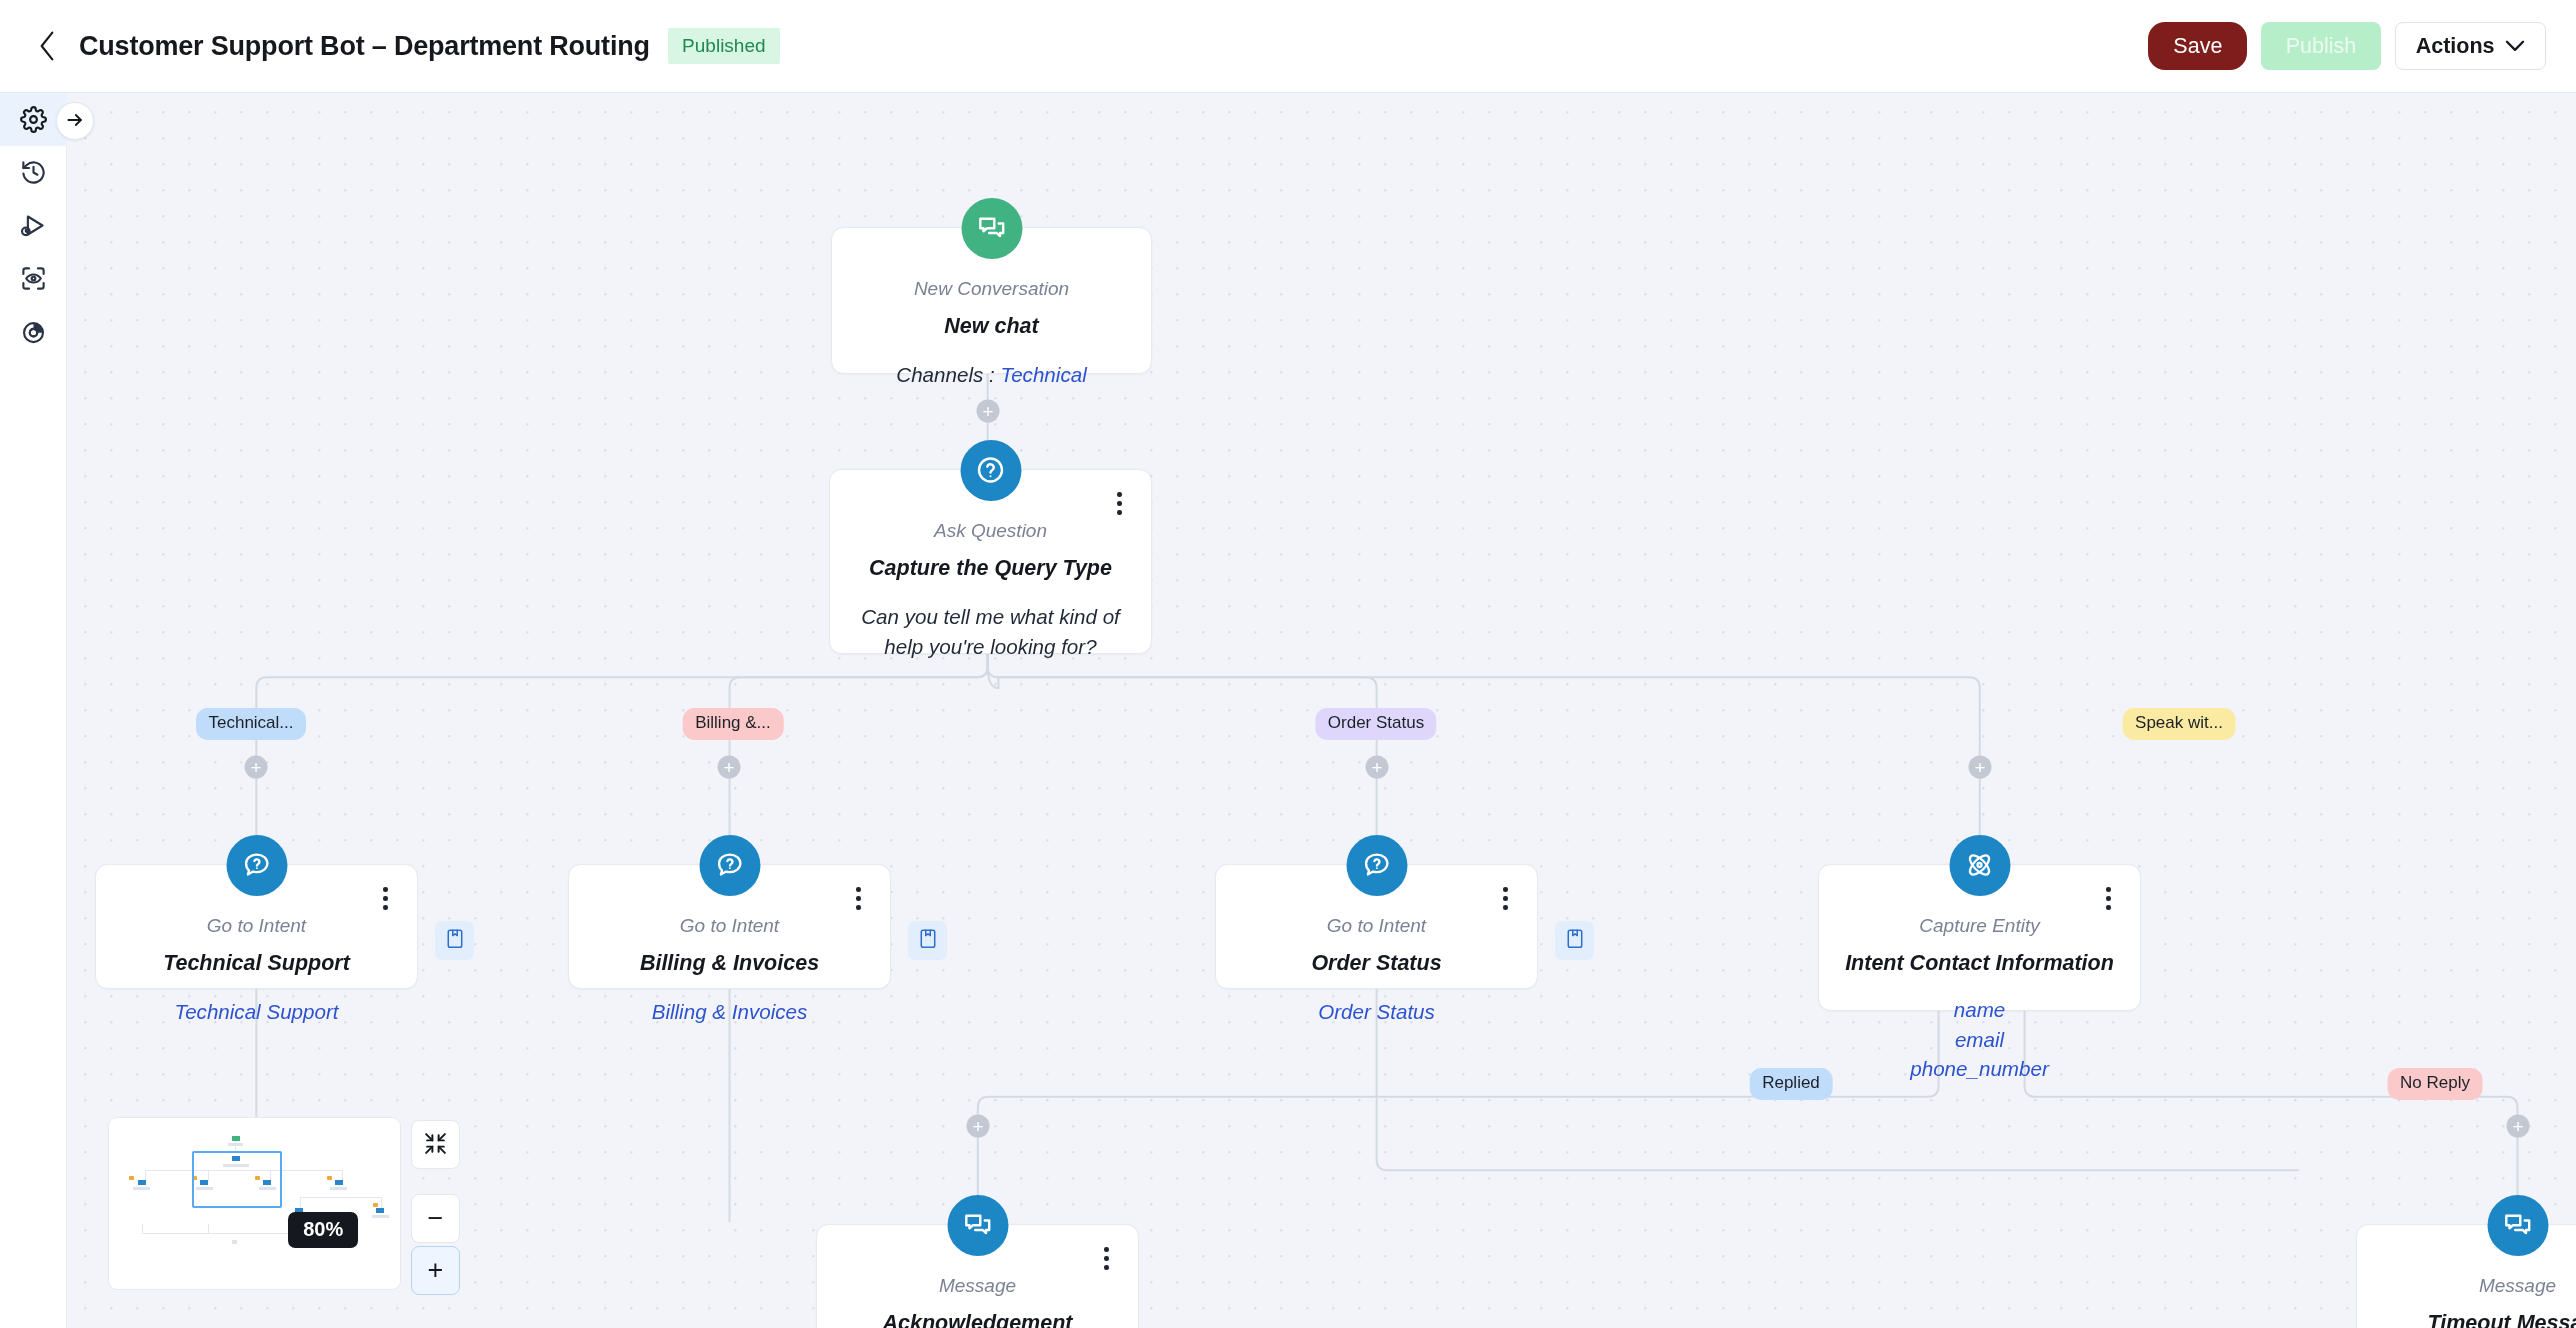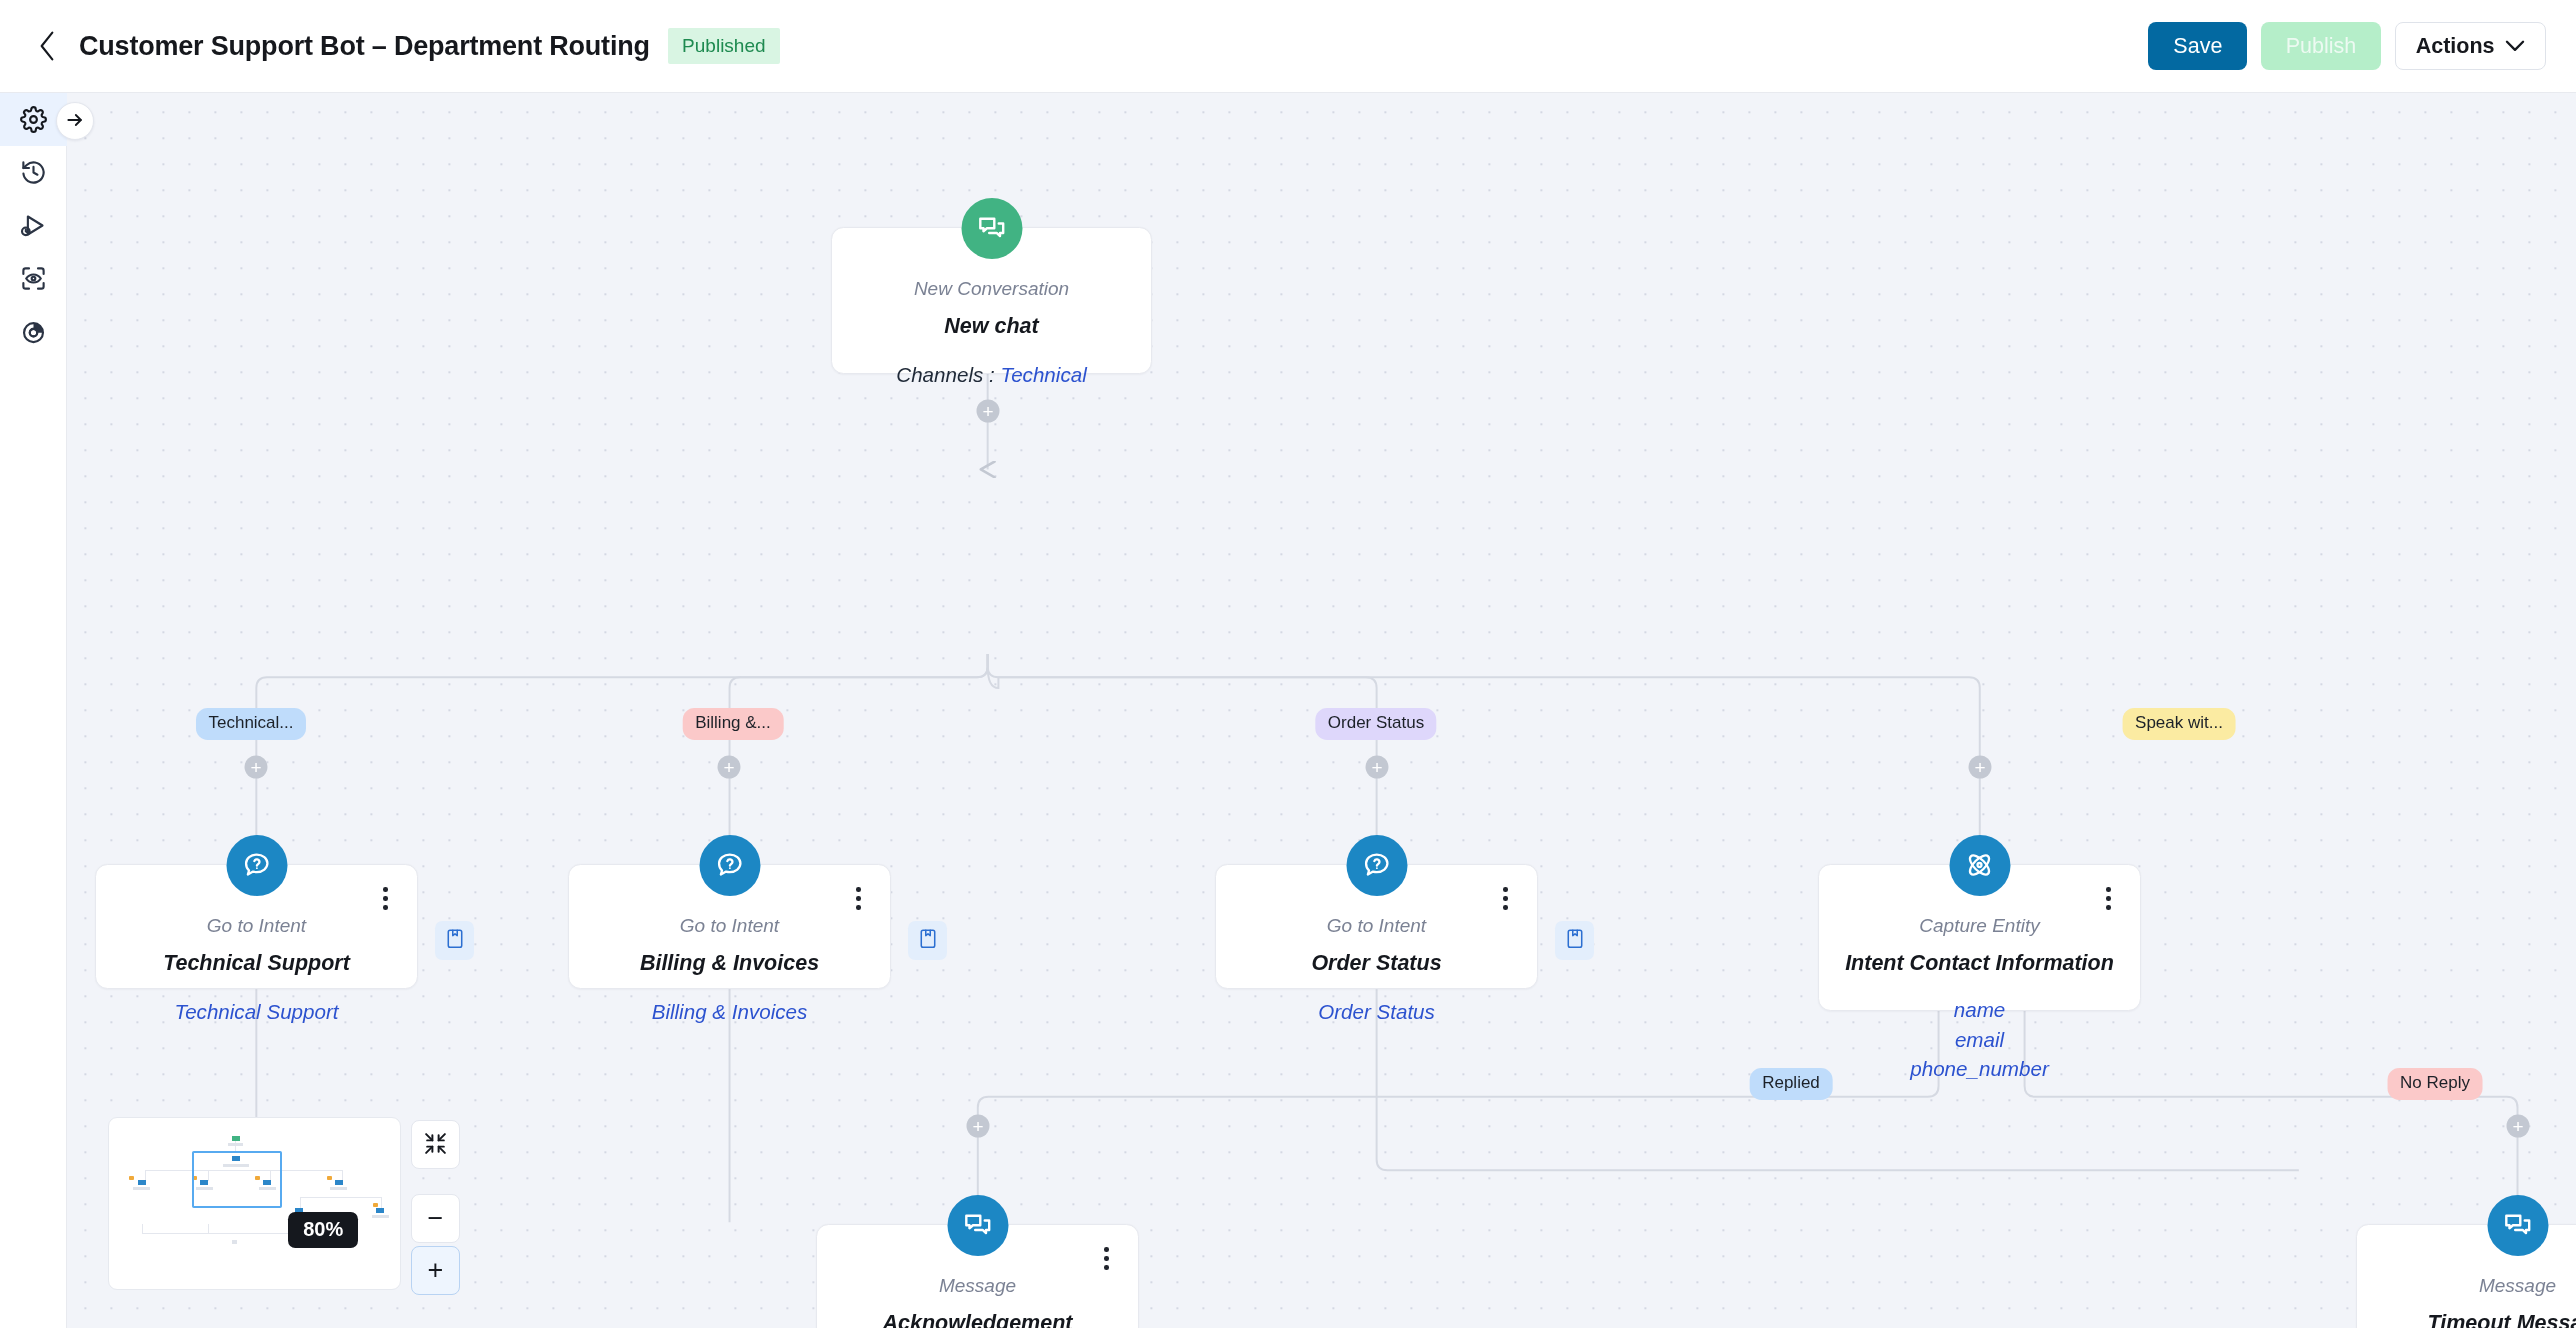--- a/index.html
+++ b/index.html
@@ -37,21 +37,21 @@
   }
   #topbar-actions {
     margin-left: auto; margin-right: 30.5px;
     display: flex; align-items: center; gap: 13.4px;
   }
   .tb-btn {
     font-size: 21.5px; border-radius: 8px; border: none;
     padding: 11.7px 25px; cursor: pointer; font-family: inherit;
     white-space: nowrap;
   }
-  #save-button   { background: #0369a1; color: #ffffff; }
+  #save-button   { background: #7f1d1d; color: #ffffff; border-radius: 17px; }
   #publish-button{ background: #b5eec9; color: #edfaf2; }
   #actions-button{
     background: #ffffff; color: #16181d; border: 0.9px solid #dfe3ea;
     font-weight: 700; display: flex; align-items: center; gap: 10px;
     padding: 10.8px 20px;
   }
 
   
   #rail {
     position: absolute; left: 0; top: 93px; width: 67px; height: 1235px;
@@ -336,20 +336,37 @@
           <path d="M17.5 8.2H21v7.5h-2.5v2.4l-2.7-2.4H10"></path>
         </svg>
       </div>
       <div class="node-kicker">New Conversation</div>
       <div class="node-title">New chat</div>
       <div class="node-sub">
         <span>Channels : </span><span class="node-link">Technical</span>
       </div>
     </div>
 
+    <div class="node" style="left:762px; top:376px; width:323px; height:185px; padding:50px 20px 0;">
+      <div class="node-icon blue">
+        <svg width="32" height="32" viewBox="0 0 24 24" fill="none" stroke="#ffffff" stroke-width="1.8" stroke-linecap="round" stroke-linejoin="round">
+          <circle cx="12" cy="12" r="8.6"></circle>
+          <path d="M9.6 9.4a2.5 2.5 0 0 1 4.85.85c0 1.7-2.45 2.3-2.45 3.6"></path>
+          <circle cx="12" cy="16.6" r="0.75" fill="#ffffff" stroke="none"></circle>
+        </svg>
+      </div>
+      <div class="kebab">
+          <i></i>
+          <i></i>
+          <i></i>
+        </div>
+      <div class="node-kicker">Ask Question</div>
+      <div class="node-title">Capture the Query Type</div>
+      <div class="node-sub">Can you tell me what kind of help you're looking for?</div>
+    </div>
 
     <div class="node" style="left:28px; top:771px; width:323px; height:125px; padding:50px 20px 0;">
       <div class="node-icon blue">
         <svg width="30.5" height="30.5" viewBox="0 0 24 24" fill="none" stroke="#ffffff" stroke-width="1.8" stroke-linecap="round" stroke-linejoin="round">
           <path d="M12 3.6c4.7 0 8.4 3.1 8.4 6.9s-3.7 6.9-8.4 6.9c-1 0-2-.14-2.9-.4L5 19.3l.9-3.2C4.3 14.9 3.6 13 3.6 10.5 3.6 6.7 7.3 3.6 12 3.6z"></path>
           <path d="M10.1 8.7a2.1 2.1 0 0 1 4.05.7c0 1.4-2.03 1.85-2.03 2.95"></path>
           <circle cx="12.1" cy="14.3" r="0.7" fill="#ffffff" stroke="none"></circle>
         </svg>
       </div>
       <div class="kebab">

